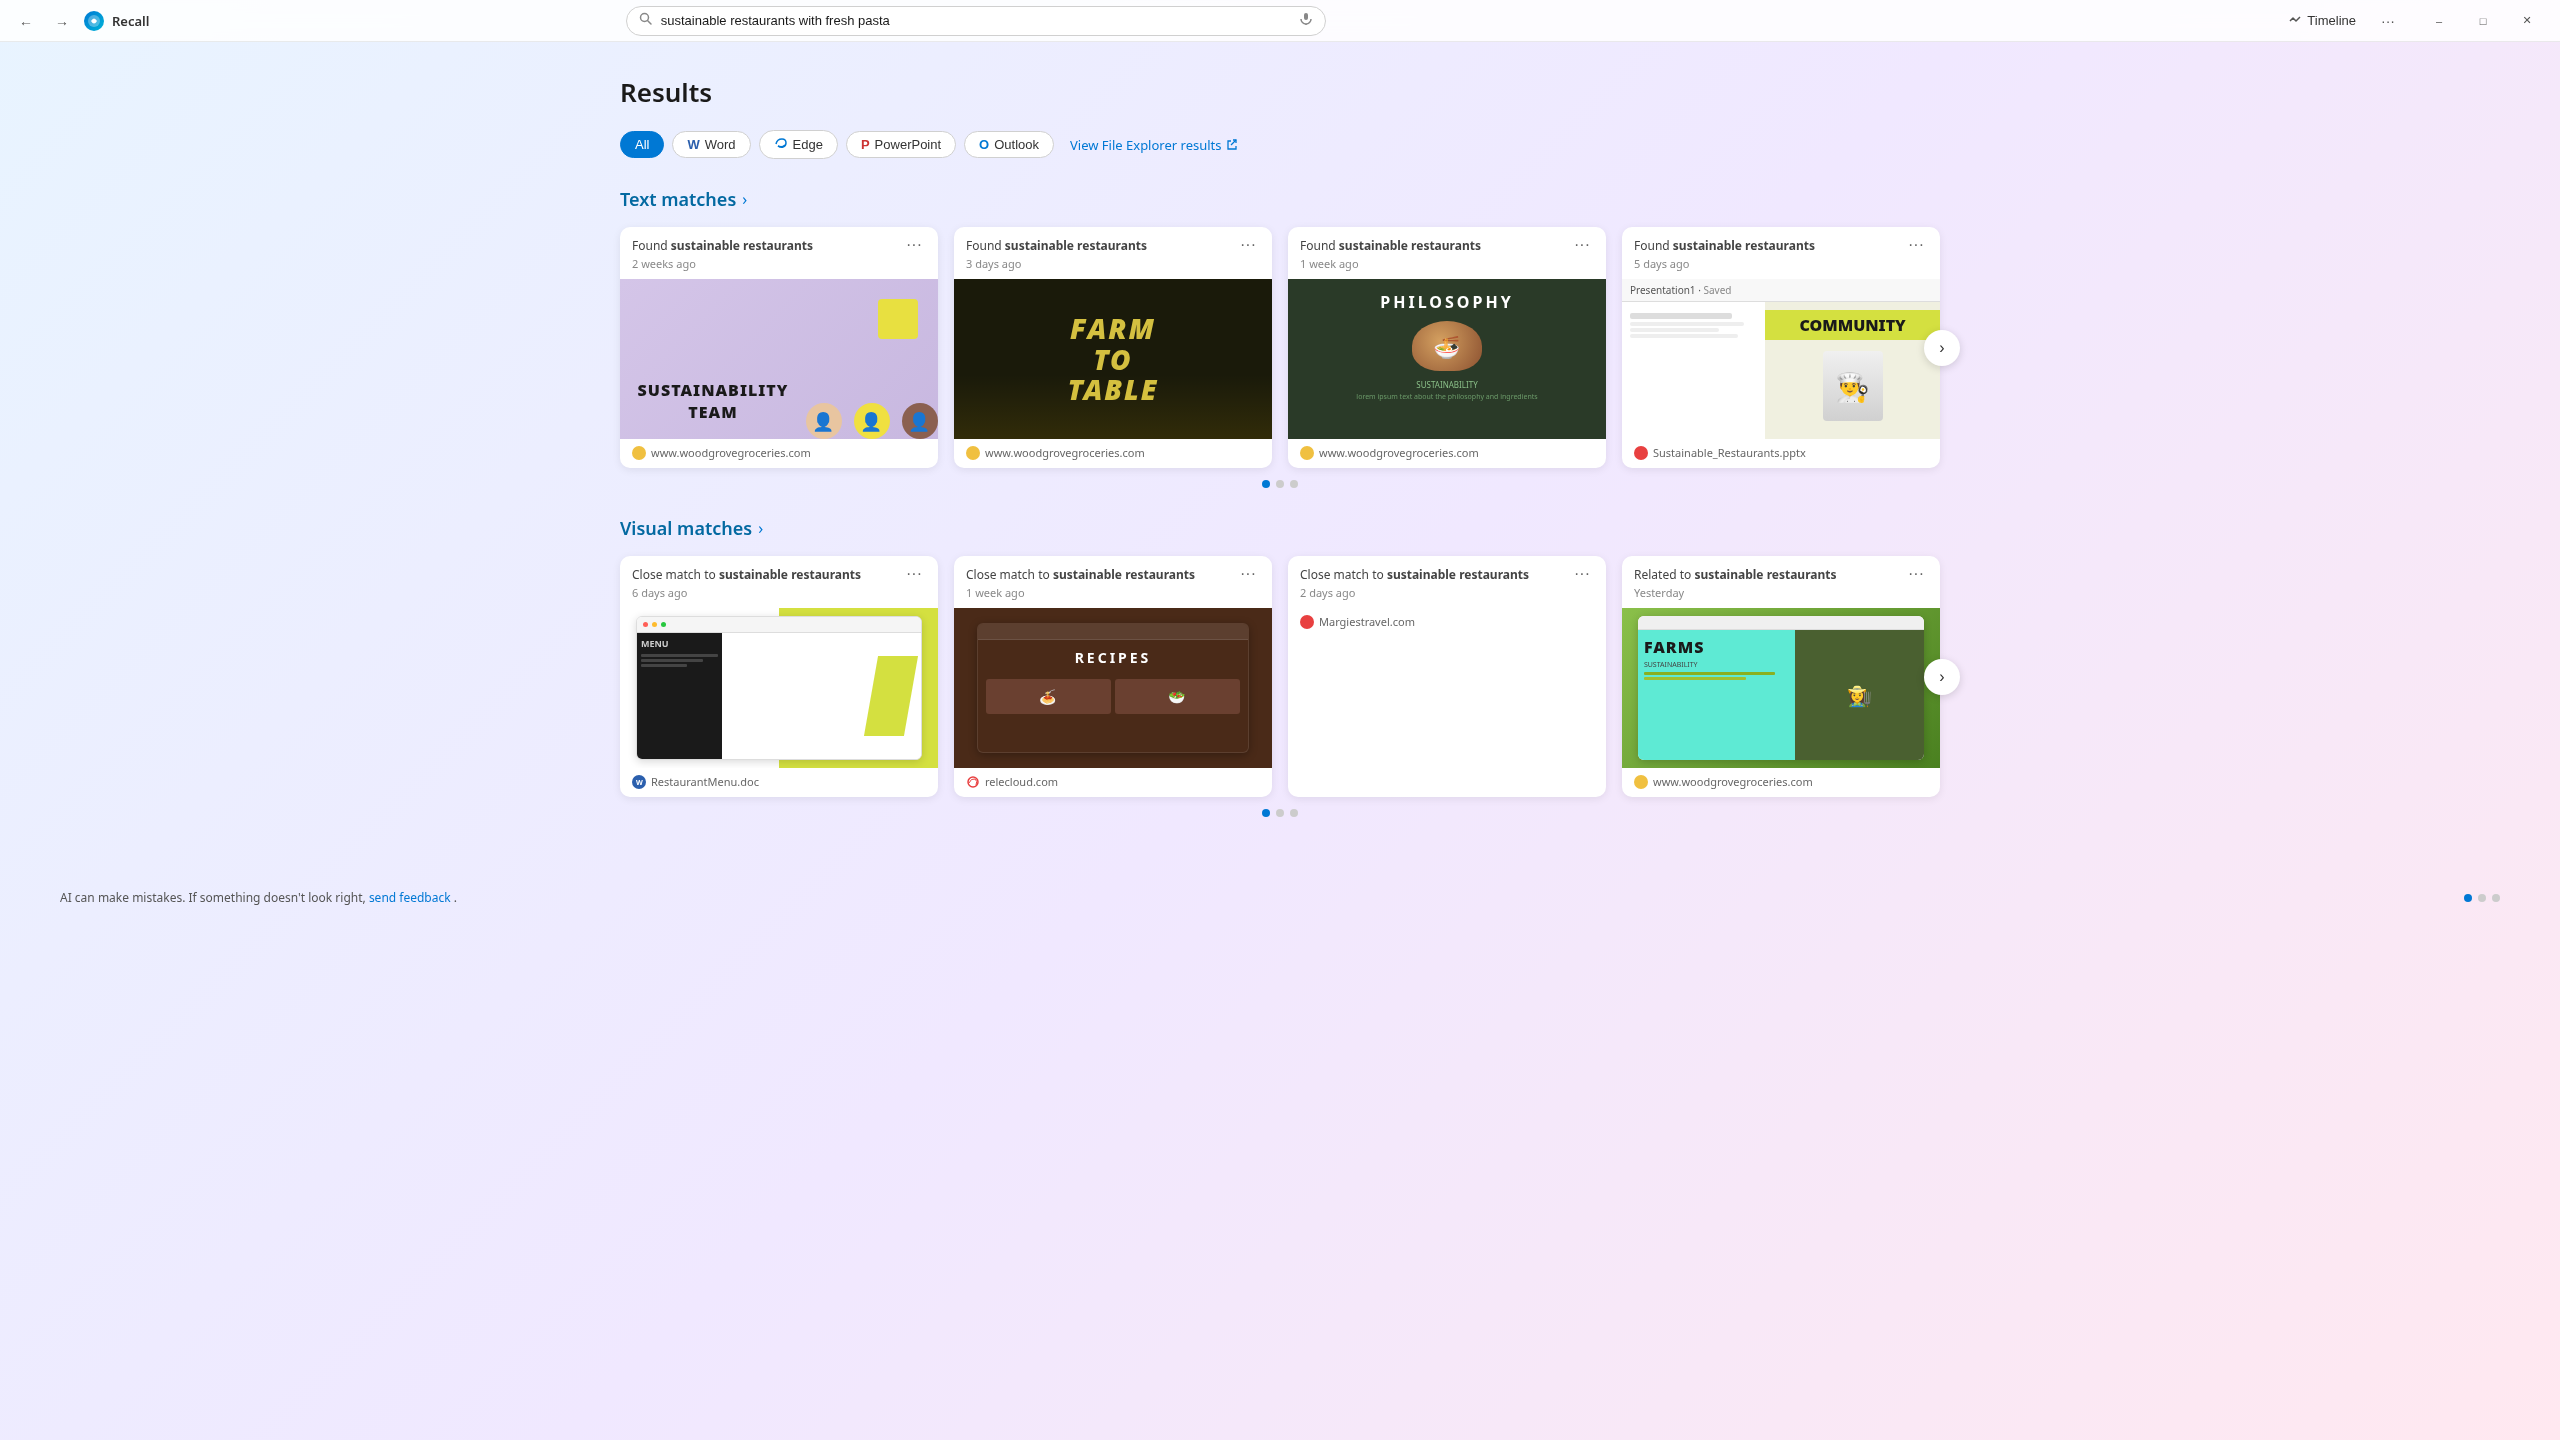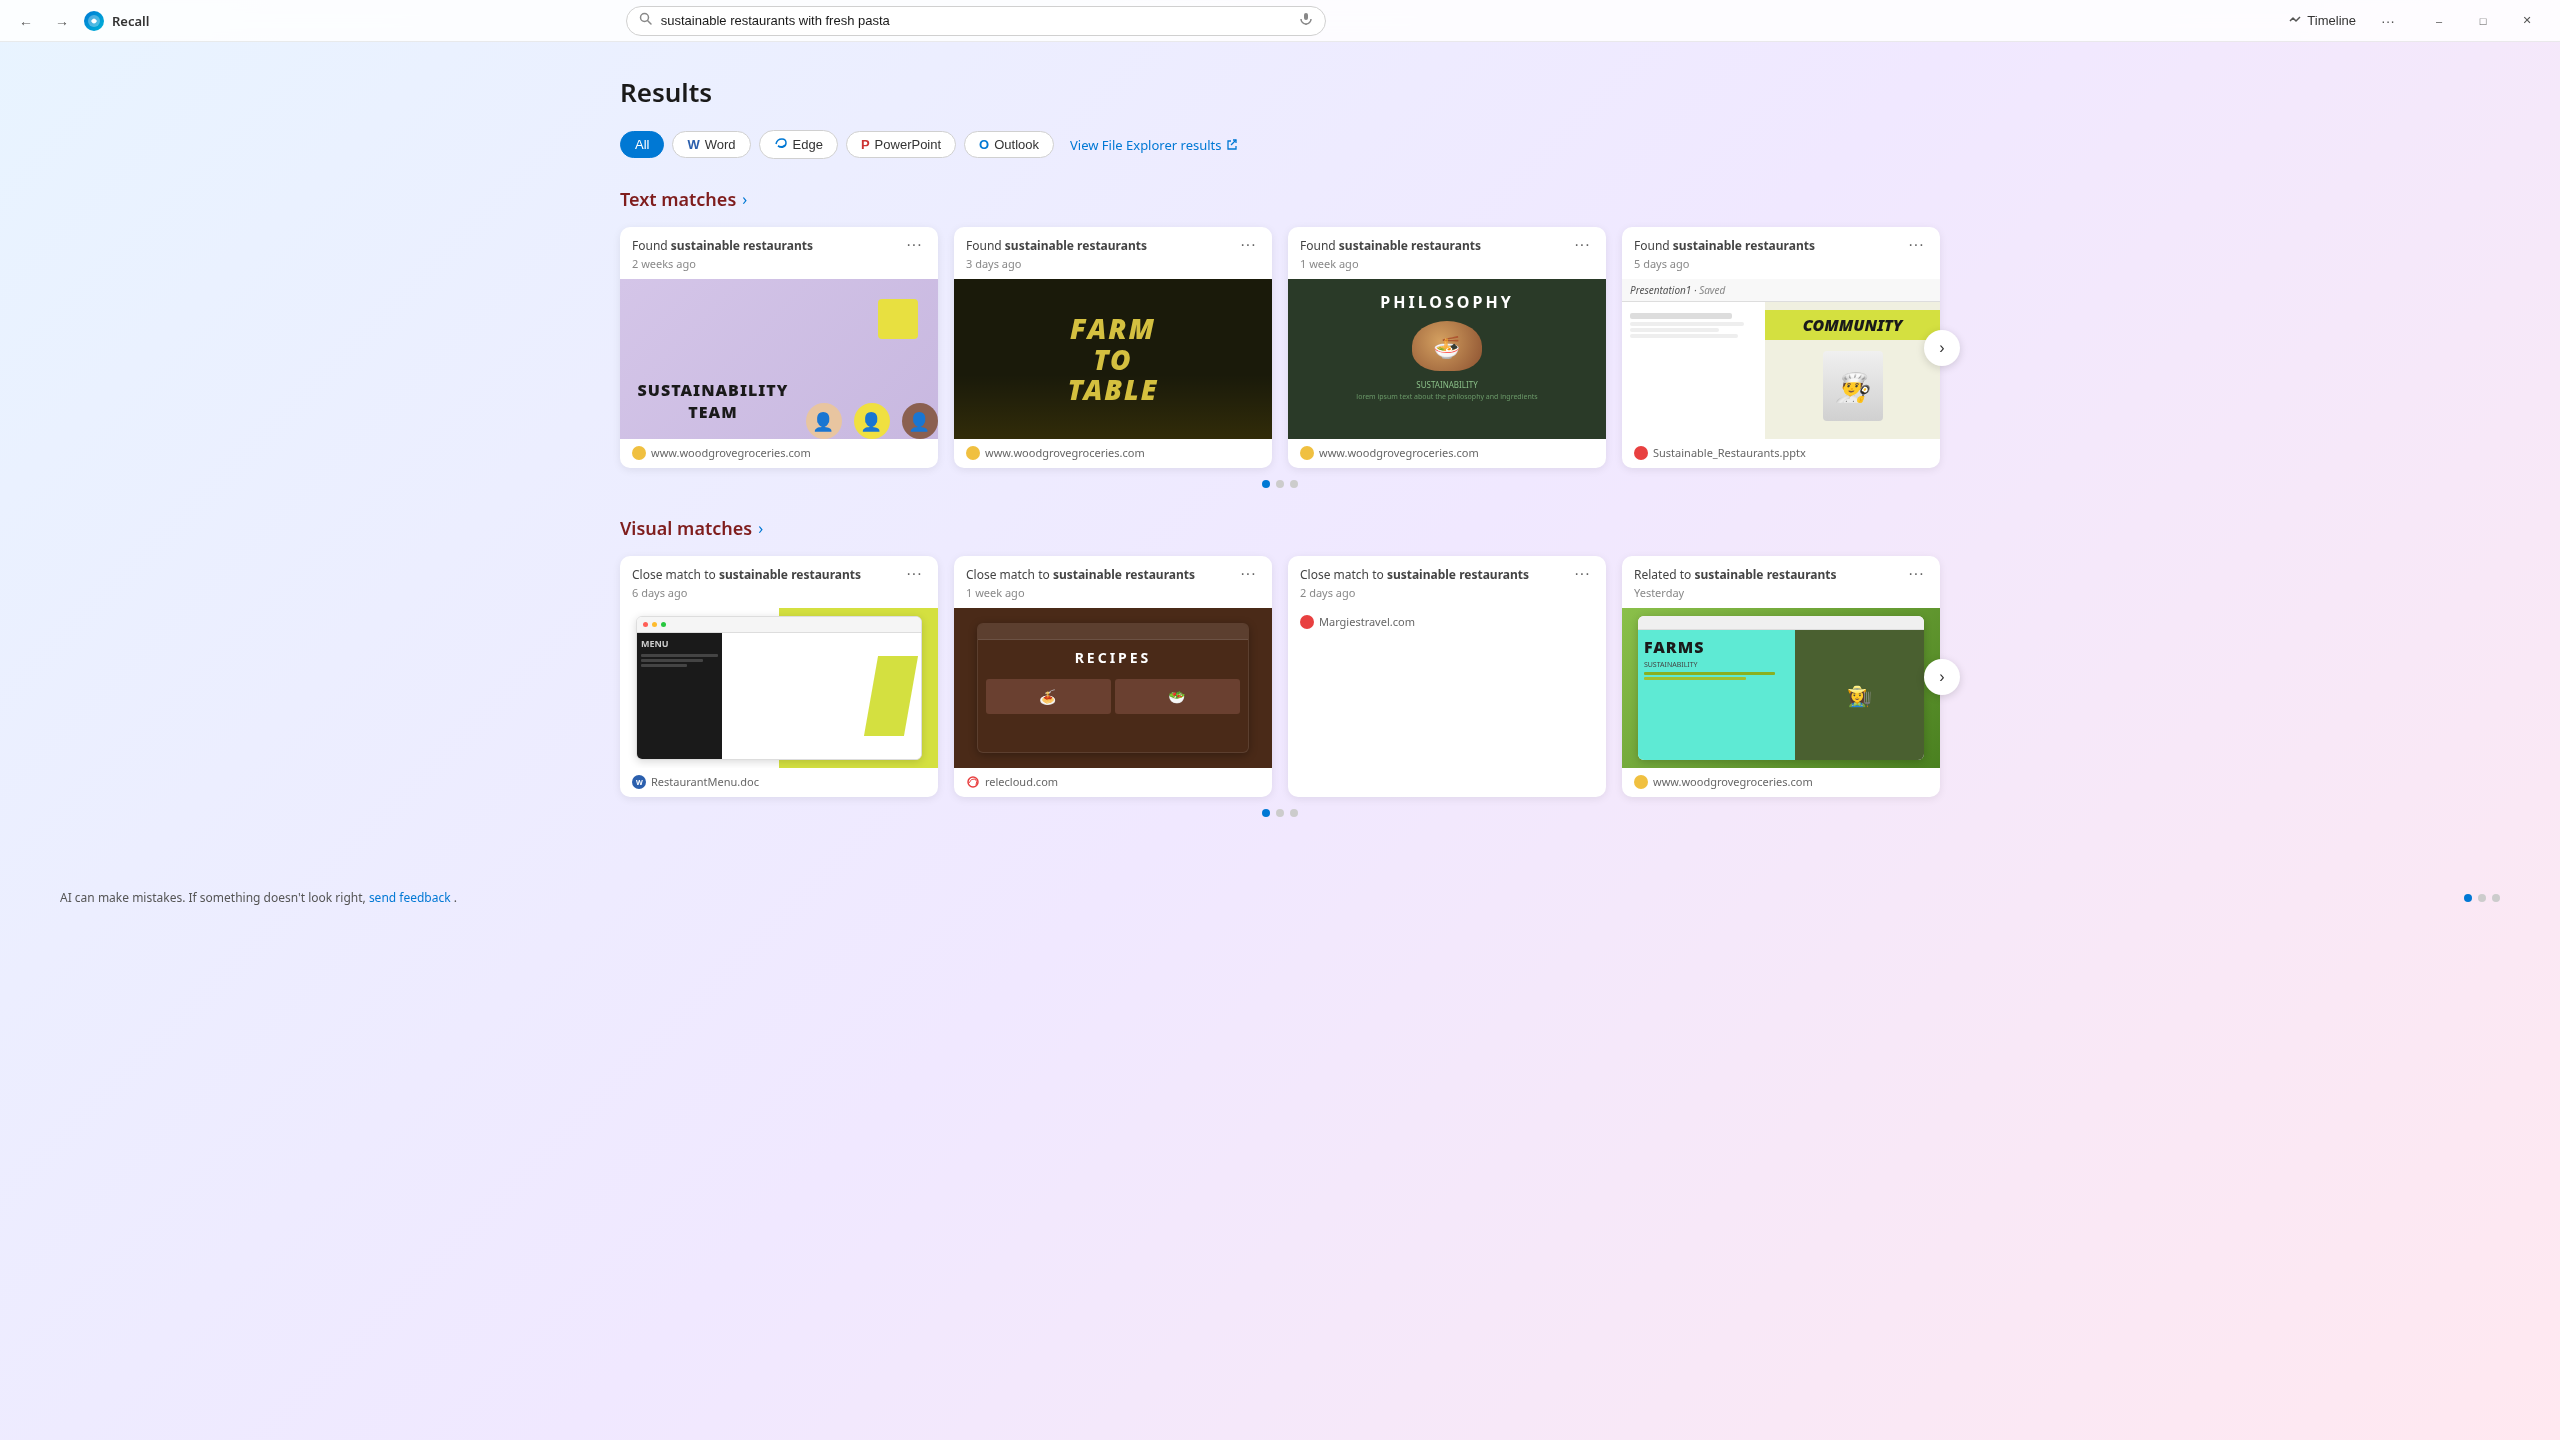--- a/index.html
+++ b/index.html
@@ -159,21 +159,21 @@
     }
 
     
     .section-header {
       display: flex; align-items: center; gap: 6px;
       margin-bottom: 16px;
     }
     .section-title {
       font-size: 18px;
       font-weight: 600;
-      color: #7f1d1d;
+      color: #0369a1;
       text-align: center;
     }
     .section-arrow {
       color: #0078d4;
       font-size: 16px;
       cursor: pointer;
     }
 
     
     .cards-grid {
@@ -312,21 +312,20 @@
       font-size: 22px;
     }
 
     
     .img-presentation {
       background: #f0f0f0;
       display: flex; flex-direction: column;
       height: 100%;
       position: relative;
       overflow: hidden;
-      font-style: italic;
     }
     .img-presentation-header {
       background: #f8f8f8;
       border-bottom: 1px solid #ddd;
       padding: 4px 8px;
       font-size: 10px;
       color: #555;
       display: flex; align-items: center; gap: 4px;
     }
     .presentation-saved {

